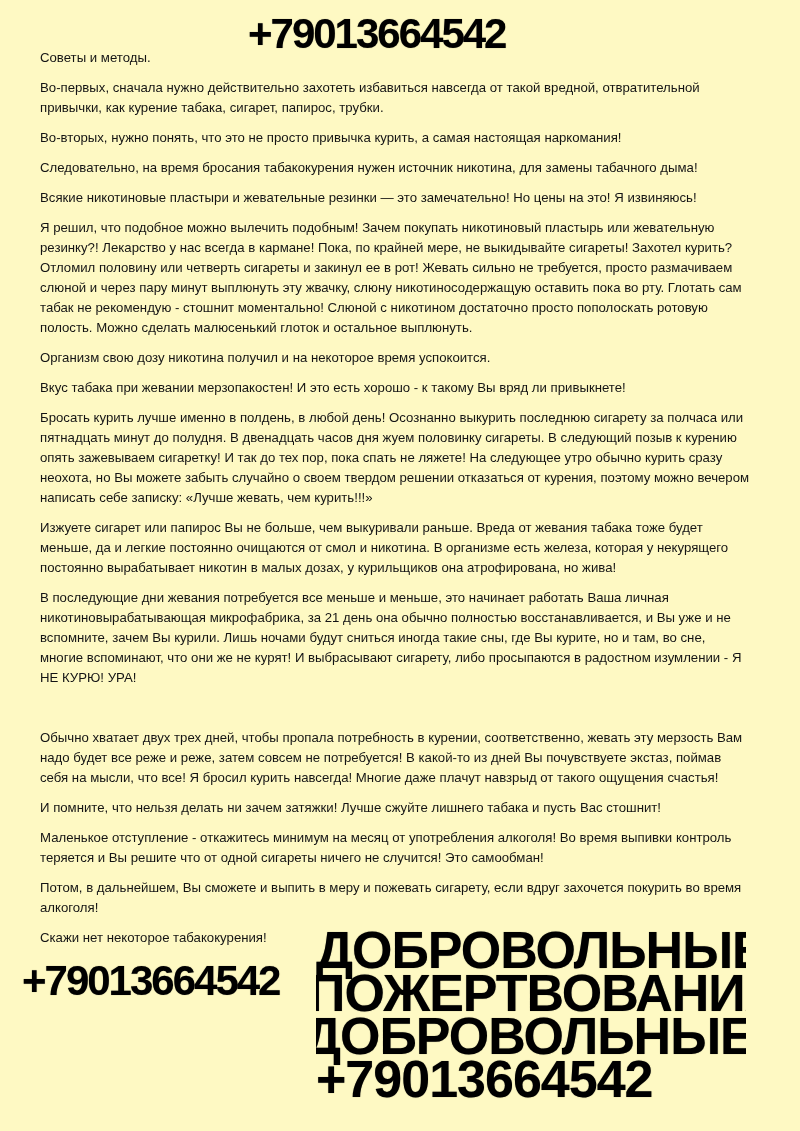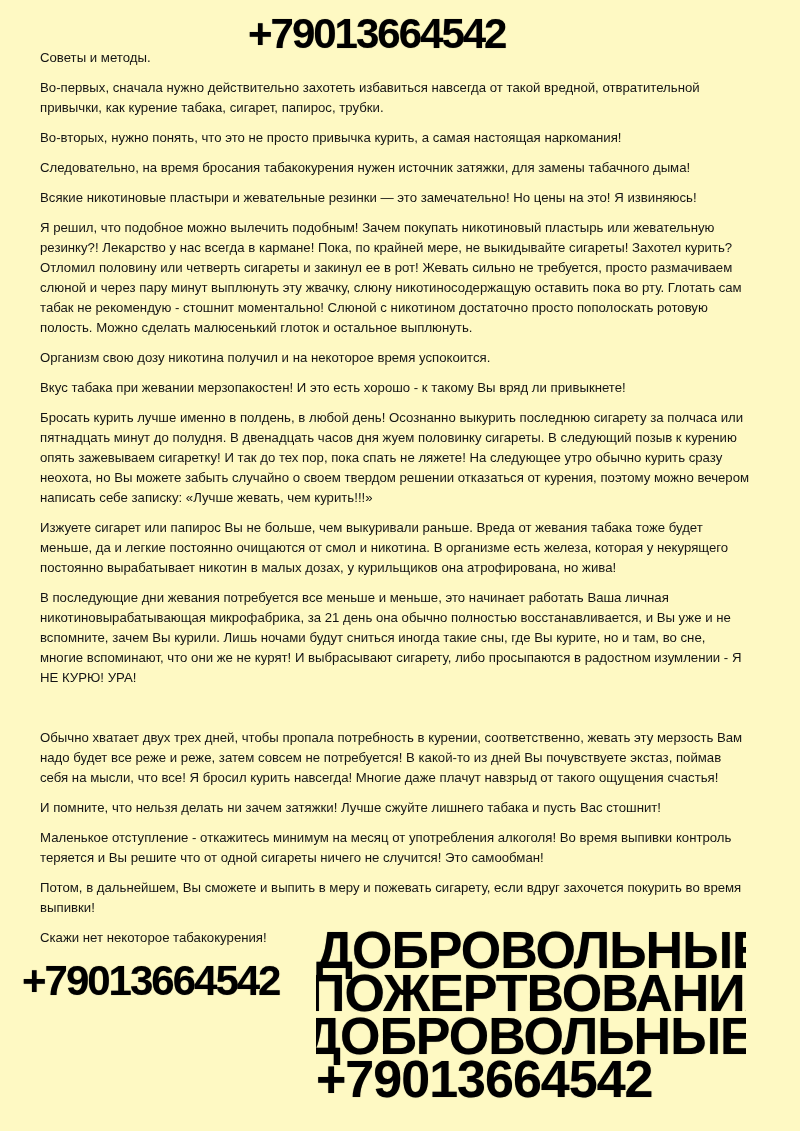--- a/index.html
+++ b/index.html
@@ -77,32 +77,32 @@
 <body>
 
 <div class="page">
 
   <div class="top-phone">+79013664542</div>
 
   <div class="content">
     <p>Советы и методы.</p>
     <p>Во-первых, сначала нужно действительно захотеть избавиться навсегда от такой вредной, отвратительной привычки, как курение табака, сигарет, папирос, трубки.</p>
     <p>Во-вторых, нужно понять, что это не просто привычка курить, а самая настоящая наркомания!</p>
-    <p>Следовательно, на время бросания табакокурения нужен источник затяжки, для замены табачного дыма!</p>
+    <p>Следовательно, на время бросания табакокурения нужен источник никотина, для замены табачного дыма!</p>
     <p>Всякие никотиновые пластыри и жевательные резинки — это замечательно! Но цены на это! Я извиняюсь!</p>
     <p>Я решил, что подобное можно вылечить подобным! Зачем покупать никотиновый пластырь или жевательную резинку?! Лекарство у нас всегда в кармане! Пока, по крайней мере, не выкидывайте сигареты! Захотел курить? Отломил половину или четверть сигареты и закинул ее в рот! Жевать сильно не требуется, просто размачиваем слюной и через пару минут выплюнуть эту жвачку, слюну никотиносодержащую оставить пока во рту. Глотать сам табак не рекомендую - стошнит моментально! Слюной с никотином достаточно просто пополоскать ротовую полость. Можно сделать малюсенький глоток и остальное выплюнуть.</p>
     <p>Организм свою дозу никотина получил и на некоторое время успокоится.</p>
     <p>Вкус табака при жевании мерзопакостен! И это есть хорошо - к такому Вы вряд ли привыкнете!</p>
     <p>Бросать курить лучше именно в полдень, в любой день! Осознанно выкурить последнюю сигарету за полчаса или пятнадцать минут до полудня. В двенадцать часов дня жуем половинку сигареты. В следующий позыв к курению опять зажевываем сигаретку! И так до тех пор, пока спать не ляжете! На следующее утро обычно курить сразу неохота, но Вы можете забыть случайно о своем твердом решении отказаться от курения, поэтому можно вечером написать себе записку: «Лучше жевать, чем курить!!!»</p>
     <p>Изжуете сигарет или папирос Вы не больше, чем выкуривали раньше. Вреда от жевания табака тоже будет меньше, да и легкие постоянно очищаются от смол и никотина. В организме есть железа, которая у некурящего постоянно вырабатывает никотин в малых дозах, у курильщиков она атрофирована, но жива!</p>
     <p>В последующие дни жевания потребуется все меньше и меньше, это начинает работать Ваша личная никотиновырабатывающая микрофабрика, за 21 день она обычно полностью восстанавливается, и Вы уже и не вспомните, зачем Вы курили. Лишь ночами будут сниться иногда такие сны, где Вы курите, но и там, во сне, многие вспоминают, что они же не курят! И выбрасывают сигарету, либо просыпаются в радостном изумлении - Я НЕ КУРЮ! УРА!</p>
     <p class="gap-before">Обычно хватает двух трех дней, чтобы пропала потребность в курении, соответственно, жевать эту мерзость Вам надо будет все реже и реже, затем совсем не потребуется! В какой-то из дней Вы почувствуете экстаз, поймав себя на мысли, что все! Я бросил курить навсегда! Многие даже плачут навзрыд от такого ощущения счастья!</p>
     <p>И помните, что нельзя делать ни зачем затяжки! Лучше сжуйте лишнего табака и пусть Вас стошнит!</p>
     <p>Маленькое отступление - откажитесь минимум на месяц от употребления алкоголя! Во время выпивки контроль теряется и Вы решите что от одной сигареты ничего не случится! Это самообман!</p>
-    <p>Потом, в дальнейшем, Вы сможете и выпить в меру и пожевать сигарету, если вдруг захочется покурить во время выпивки!</p>
+    <p>Потом, в дальнейшем, Вы сможете и выпить в меру и пожевать сигарету, если вдруг захочется покурить во время алкоголя!</p>
     <p>Скажи нет некоторое табакокурения!</p>
 
     <div class="bottom-phone">+79013664542</div>
   </div>
 
   <div class="donation">
     <div class="dl1">ДОБРОВОЛЬНЫЕ</div>
     <div class="dl2">ПОЖЕРТВОВАНИЯ</div>
     <div class="dl3">ДОБРОВОЛЬНЫЕ НА</div>
     <div class="dl4">+79013664542</div>

